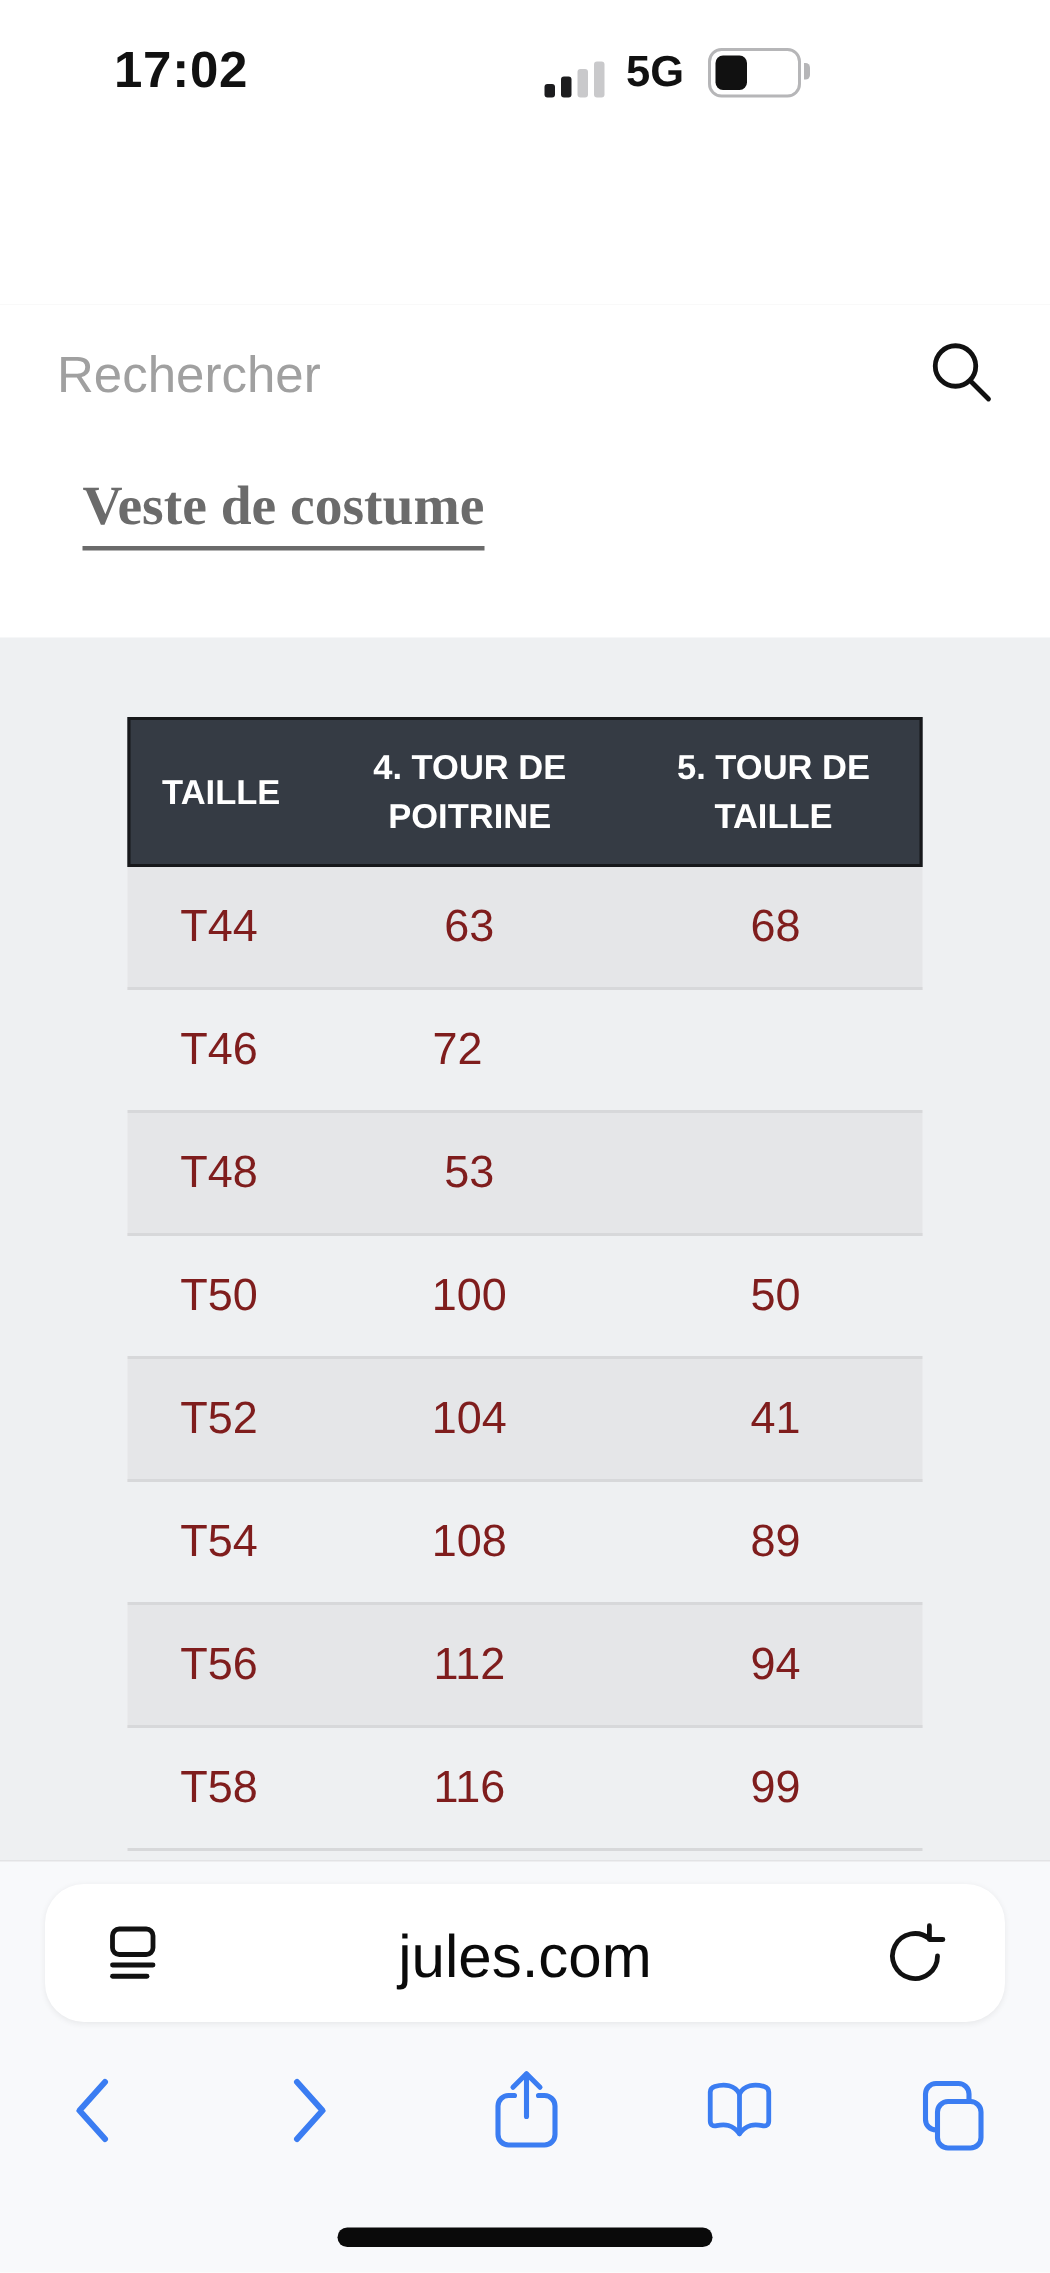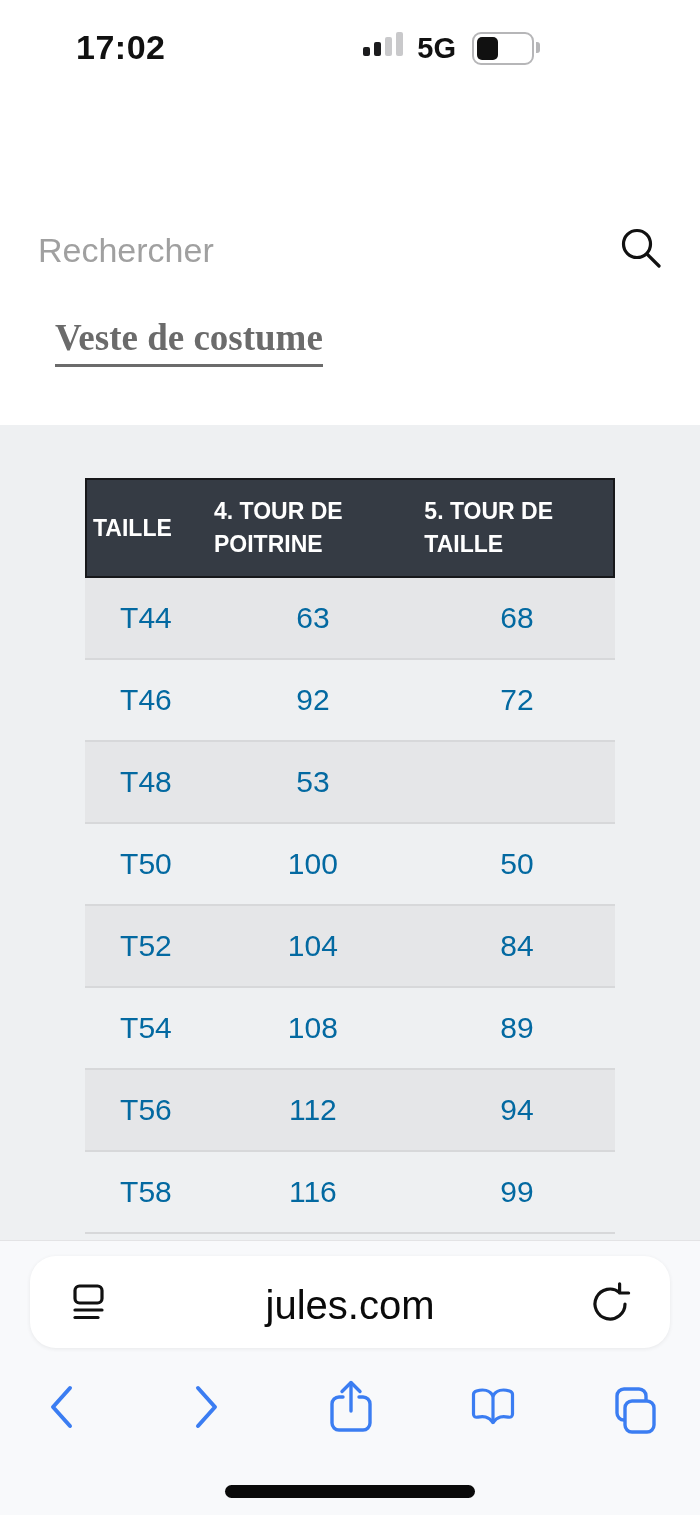--- a/index.html
+++ b/index.html
@@ -4,21 +4,21 @@
 <style>
   html,body{margin:0;padding:0;background:#ffffff;}
   .screen{
     position:relative;width:700px;height:1515px;margin:0 auto;
     font-family:"Liberation Sans", sans-serif;
     background:#ffffff;overflow:hidden;
   }
   
   .status-bar{position:absolute;top:0;left:0;width:564px;height:100px;background:#fff;}
   .status-time{position:absolute;left:76px;top:28px;font-size:34px;font-weight:700;color:#111;letter-spacing:.5px;}
-  .status-right{position:absolute;right:30px;top:32px;display:flex;align-items:flex-start;gap:12px;}
+  .status-right{position:absolute;right:30px;top:32px;display:flex;align-items:flex-end;gap:12px;}
   .sig{display:flex;align-items:flex-end;gap:4px;height:24px;}
   .sig i{display:block;width:7px;border-radius:2px;}
   .sig i:nth-child(1){height:9px;background:#1c1c1e;}
   .sig i:nth-child(2){height:14px;background:#1c1c1e;}
   .sig i:nth-child(3){height:19px;background:#c9c9cb;}
   .sig i:nth-child(4){height:24px;background:#c9c9cb;}
   .net{font-size:29px;font-weight:600;color:#111;margin-left:2px;}
   .batt{position:relative;width:58px;height:29px;border:2.5px solid #b6b6b8;border-radius:9px;margin-left:4px;}
   .batt .fill{position:absolute;left:3px;top:3px;bottom:3px;width:36%;background:#111;border-radius:5px;}
   .batt .nub{position:absolute;right:-8px;top:8px;width:4px;height:11px;background:#b6b6b8;border-radius:0 3px 3px 0;}
@@ -40,23 +40,23 @@
   .search-input::placeholder{color:#a0a0a0;opacity:1;}
   .search-btn{position:absolute;right:36px;top:22px;width:46px;height:46px;cursor:pointer;}
   
   .bread-section{position:absolute;top:296px;left:0;width:700px;height:129px;background:#fff;}
   .bread-link{position:absolute;left:55px;top:20px;font-size:37px;font-weight:700;color:#6b6b6b;
     text-decoration:none;border-bottom:3px solid #6b6b6b;padding-bottom:5px;cursor:pointer;display:inline-block;font-family:Liberation Serif, serif;}
   
   .content{position:absolute;top:425px;left:0;width:700px;height:815px;background:#eef0f2;overflow:hidden;}
   .size-table{position:absolute;left:85px;top:53px;width:530px;}
   .t-head{display:flex;background:#353B44;border:2px solid #17181B;box-sizing:border-box;
-    height:100px;align-items:center;color:#fff;font-weight:700;font-size:23px;line-height:33px;}
+    height:100px;align-items:center;color:#fff;font-weight:700;font-size:23px;line-height:33px;text-align:center;}
   .t-head .c{padding:0 6px;box-sizing:border-box;}
-  .t-row{display:flex;height:82px;align-items:center;font-size:30px;color:#0369a1;text-align:center;
+  .t-row{display:flex;height:82px;align-items:center;font-size:30px;color:#7f1d1d;text-align:center;
     border-bottom:2px solid #d7d8da;box-sizing:border-box;}
   .t-row.alt{background:#e5e6e8;}
   .c1{width:23%;}
   .c2{width:40%;}
   .c3{width:37%;}
   
   .chrome{position:absolute;top:1240px;left:0;width:700px;height:275px;background:#f8f9fb;border-top:1px solid #e3e3e5;}
   .url-pill{position:absolute;left:30px;top:15px;width:640px;height:92px;background:#ffffff;border-radius:26px;
     box-shadow:0 1px 4px rgba(0,0,0,0.07);cursor:pointer;}
   .url-text{position:absolute;left:0;right:0;top:27px;text-align:center;font-size:40px;color:#0a0a0a;}
@@ -135,36 +135,35 @@
         <div class="c c3">5. TOUR DE TAILLE</div>
       </div>
       <div id="table-body">
           <div class="t-row alt">
             <div class="c1">T44</div>
             <div class="c2">63</div>
             <div class="c3">68</div>
           </div>
           <div class="t-row">
             <div class="c1">T46</div>
-            <div class="c2">92</div>
             <div class="c3">72</div>
           </div>
           <div class="t-row alt">
             <div class="c1">T48</div>
             <div class="c2">53</div>
           </div>
           <div class="t-row">
             <div class="c1">T50</div>
             <div class="c2">100</div>
             <div class="c3">50</div>
           </div>
           <div class="t-row alt">
             <div class="c1">T52</div>
             <div class="c2">104</div>
-            <div class="c3">84</div>
+            <div class="c3">41</div>
           </div>
           <div class="t-row">
             <div class="c1">T54</div>
             <div class="c2">108</div>
             <div class="c3">89</div>
           </div>
           <div class="t-row alt">
             <div class="c1">T56</div>
             <div class="c2">112</div>
             <div class="c3">94</div>

